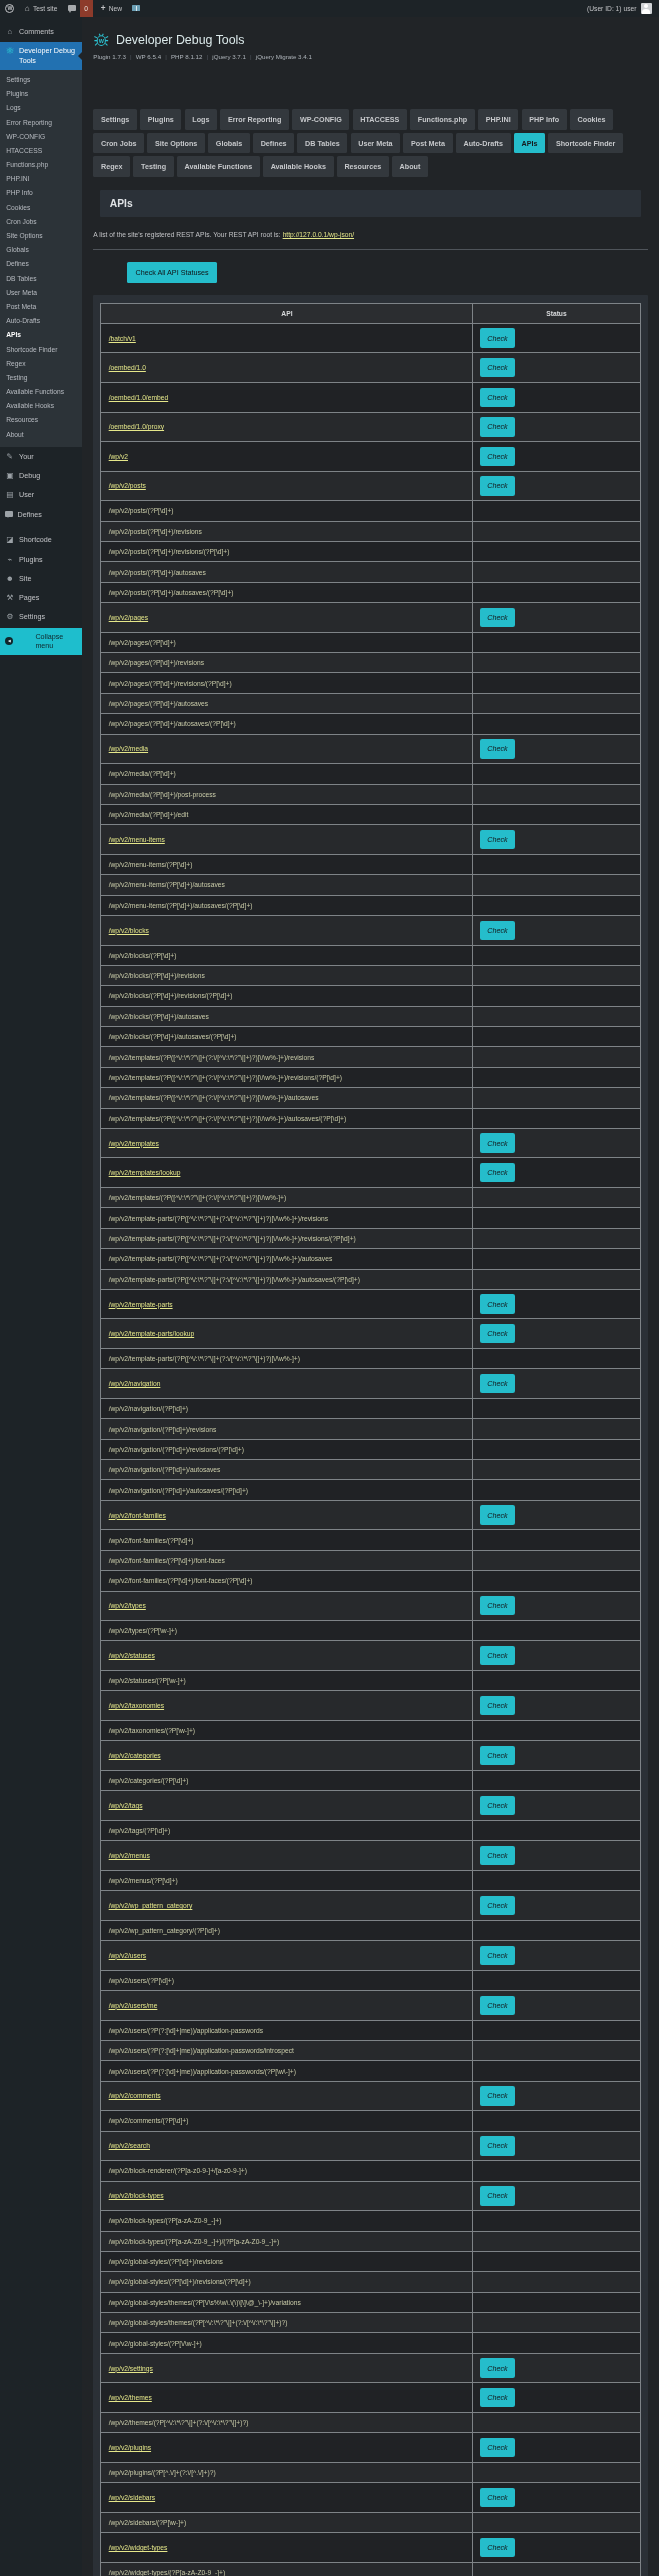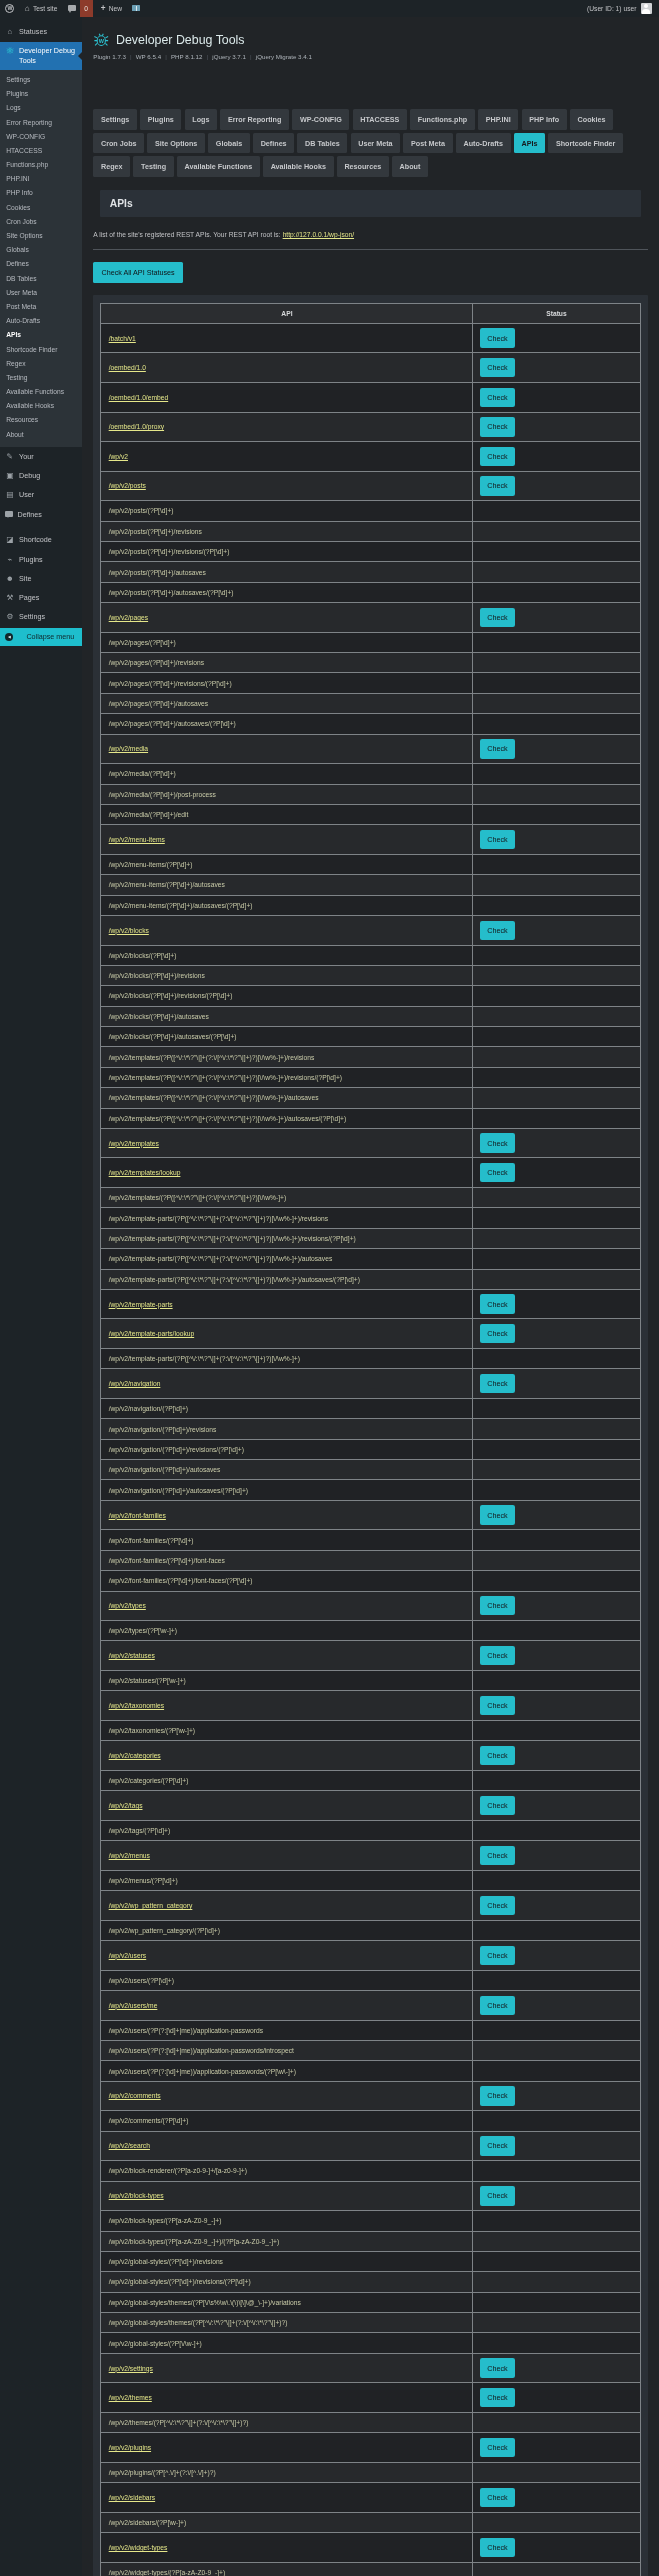--- a/index.html
+++ b/index.html
@@ -42,21 +42,21 @@
   .menu-item{ display:flex; gap:4.6px; padding:4.6px 5.2px; color:#c3c4c7; cursor:pointer;
     position:relative; align-items:flex-start; line-height:1.3; }
   .menu-icon{ width:9.3px; flex-shrink:0; text-align:center; color:#9ca2a7; font-size:7.7px; }
   .menu-item.active{ background:#2271b1; color:#fff; }
   .menu-item.active::after{ content:""; position:absolute; right:0; top:50%;
     transform:translateY(-50%); border:4.1px solid transparent; border-right:4.1px solid #212427; }
   .submenu{ background:#2c3338; padding:2.6px 0 6.2px; }
   .sub-item{ padding:3.6px 6.2px; font-size:6.7px; color:#b8bcc2; cursor:pointer; }
   .sub-item.active{ color:#ffffff; font-weight:bold; }
   .menu-sep{ height:7.2px; }
-  .collapse{ background:#1ebecd; color:#10272c; display:flex; align-items:center; gap:13px;
+  .collapse{ background:#1ebecd; color:#10272c; display:flex; align-items:center; gap:22px;
     padding:4.6px 5.2px; cursor:pointer; margin-top:1px; }
   .collapse-icon{ width:8.2px; height:8.2px; border-radius:50%; background:#10272c; color:#e8fbfd;
     display:flex; align-items:center; justify-content:center; font-size:3.6px; flex-shrink:0; }
   .collapse-icon::before{ content:"◀"; }
   .bubble-glyph{ width:7.7px; height:5.7px; background:#9ca2a7; border-radius:1px; position:relative; margin-top:1.5px; }
   .bubble-glyph::after{ content:""; position:absolute; left:1.5px; bottom:-2.6px;
     border:1.5px solid transparent; border-top:2.1px solid #9ca2a7; }
 
   
   .page-head{ display:flex; align-items:center; gap:6.2px; }
@@ -70,35 +70,35 @@
     border-radius:1.5px; cursor:pointer; white-space:nowrap; }
   .tab.active{ background:#25bdcb; color:#16191c; }
 
   
   .section-head{ margin:13.4px 7.2px 0; background:#2b3138; padding:7.7px 9.3px; border-radius:1px;
     font-size:10.3px; font-weight:bold; color:#e0e3e6; }
   .desc{ margin-top:14.4px; font-size:6.7px; color:#c3c4c7; }
   .root-link{ color:#e5e78a; margin-left:2.1px; }
   hr.rule{ border:none; border-top:0.5px solid #4f545a; margin:11.3px 0; }
   .check-all{ background:#25bdcb; border:none; border-radius:1.5px; color:#101417;
-    font-size:7.2px; padding:6.2px 8.2px; cursor:pointer; font-family:inherit; }
+    font-size:7.2px; padding:6.2px 8.2px; cursor:pointer; font-family:inherit;margin-left:34px; }
 
   .table-wrap{ margin-top:12.4px; background:#2b3036; padding:7.2px; border-radius:1px; }
   table{ width:100%; border-collapse:collapse; font-size:6.7px; }
   th{ border:0.5px solid #7e8387; padding:6.2px; text-align:center; color:#d8dadc;
     background:#2b2d30; font-weight:bold; }
   th.col-api{ width:69%; } th.col-status{ width:31%; }
   td{ border:0.5px solid #7e8387; vertical-align:middle; }
   td.api{ padding:6.2px 7.2px; color:#cbcdaa; word-break:break-all; }
   a.api-link{ color:#e5e78a; }
   td.status{ padding:4.6px 6.2px; }
   tbody tr:nth-child(odd) td{ background:#202225; }
   tbody tr:nth-child(even) td{ background:#27292c; }
   .check-btn{ background:#25bdcb; border:none; border-radius:2.1px; color:#14171a;
-    font-size:7.2px; padding:5.2px 7.7px; cursor:pointer; font-family:inherit; }
+    font-size:7.2px; padding:5.2px 7.7px; cursor:pointer; font-family:inherit;font-style:italic; }
 </style>
 </head>
 <body>
 
 <div class="admin-bar">
   <div class="ab-left">
     <span class="ab-item">
         <span class="wp-logo"></span>
       </span>
     <span class="ab-item">
@@ -121,21 +121,21 @@
     <span>(User ID: 1) user</span>
     <span class="avatar"></span>
   </div>
 </div>
 
 <div class="layout">
 
   <aside class="sidebar">
     <div class="menu-item">
       <span class="menu-icon">⌂</span>
-      <span>Statuses</span>
+      <span>Comments</span>
     </div>
     <div class="menu-item active">
       <span class="menu-icon">
         <svg viewBox="0 0 24 24" width="8.2" height="8.2" style="font-size:15px">
           <g stroke="#2cc3d2" stroke-width="1.6" fill="none">
             <ellipse cx="12" cy="14" rx="6" ry="7"></ellipse>
             <path d="M9 4 L10.5 7 M15 4 L13.5 7"></path>
             <path d="M6 10 L2 8 M6 14 L2 14 M6 18 L3 21 M18 10 L22 8 M18 14 L22 14 M18 18 L21 21"></path>
           </g>
           <text x="12" y="17" fill="#2cc3d2" font-size="8" text-anchor="middle" font-weight="bold">W</text>

